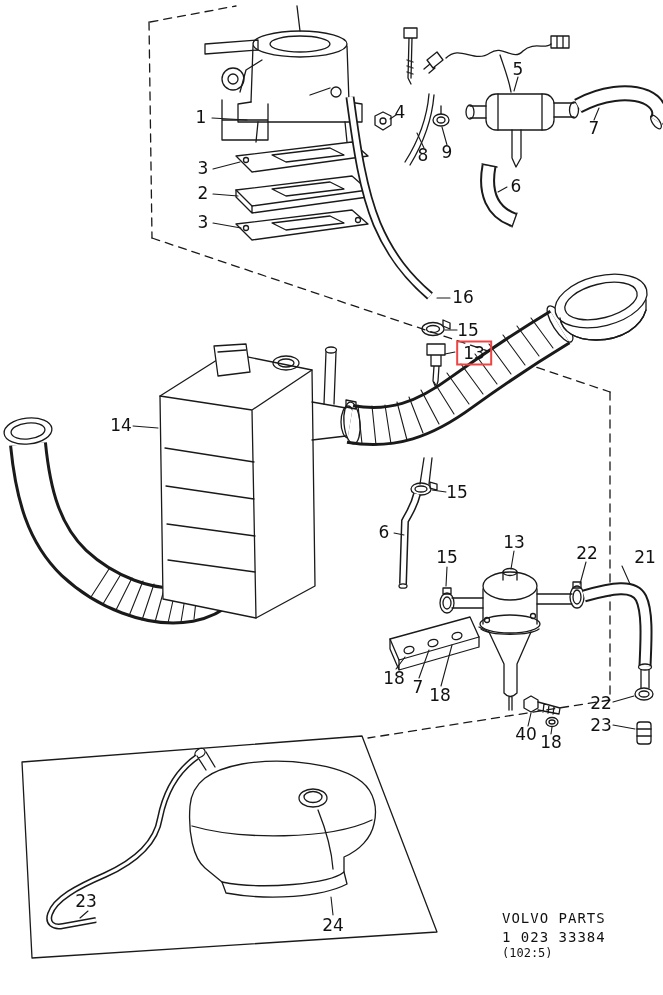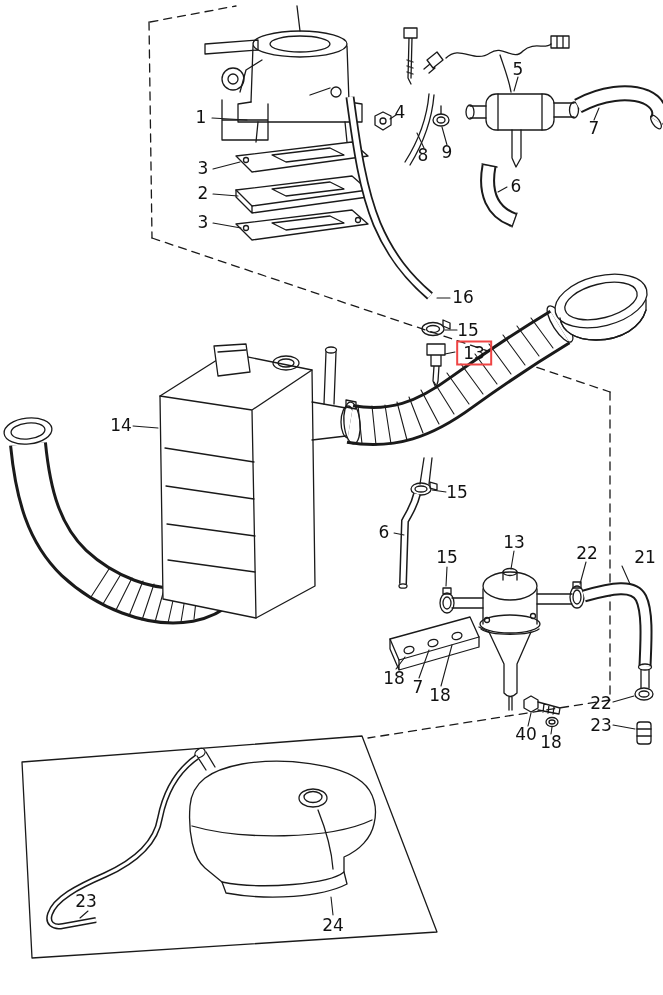--- a/index.html
+++ b/index.html
@@ -252,14 +252,19 @@
     <div class="callout" style="left:418px;top:687px">7</div>
     <div class="callout" style="left:440px;top:695px">18</div>
     <div class="callout" style="left:526px;top:734px">40</div>
     <div class="callout" style="left:551px;top:742px">18</div>
     <div class="callout" style="left:601px;top:703px">22</div>
     <div class="callout" style="left:601px;top:725px">23</div>
     <div class="callout" style="left:86px;top:901px">23</div>
     <div class="callout" style="left:333px;top:925px">24</div>
   </div>
 
+  <div class="footer">
+    <div class="l1">VOLVO PARTS</div>
+    <div class="l2">1 023 33384</div>
+    <div class="l3">(102:5)</div>
+  </div>
 
 </div>
 
 </body></html>

